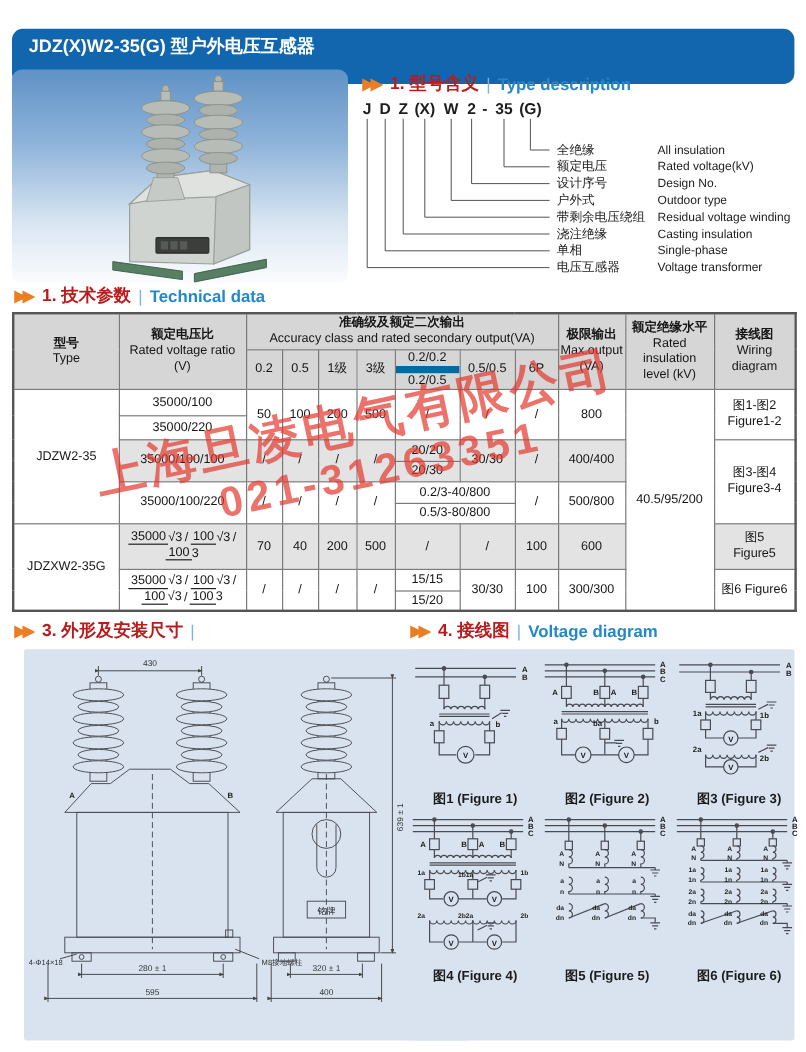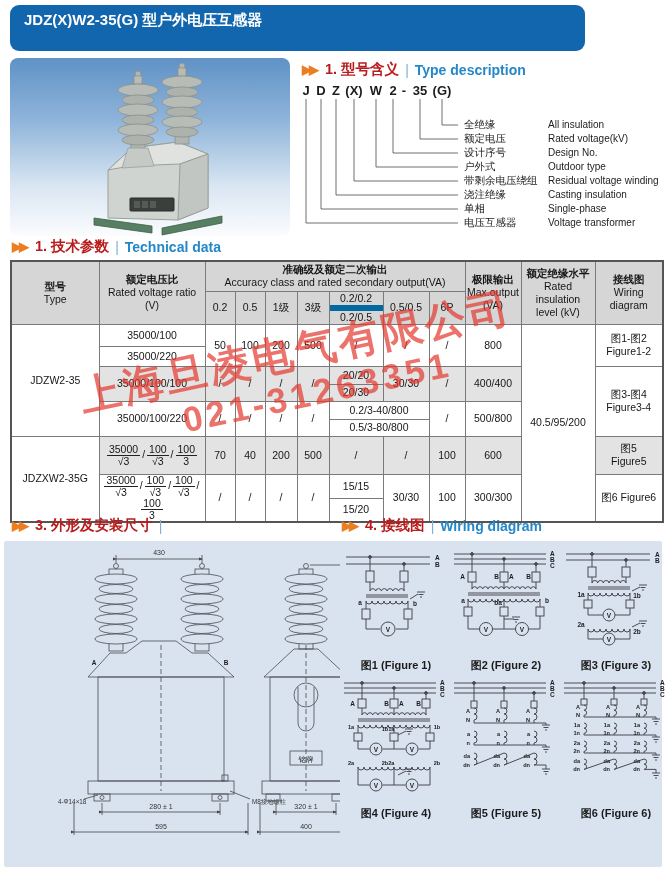--- a/index.html
+++ b/index.html
@@ -1,19 +1,19 @@
 <!DOCTYPE html>
 <html><head>
 <meta charset="utf-8">
 <style>
   html,body{margin:0;padding:0;background:#fff;}
   .page{position:relative;width:672px;height:877px;background:#fff;overflow:hidden;
         font-family:"Liberation Sans",sans-serif;color:#111;}
   
-  .titlebar{position:absolute;left:10px;top:5px;width:575px;height:46px;background:#1266ae;
+  .titlebar{position:absolute;left:10px;top:24px;width:652px;height:46px;background:#1266ae;
             border-radius:9px;box-sizing:border-box;padding:4px 14px;color:#fff;}
   .titlebar .t1{font-size:15px;font-weight:bold;line-height:21px;}
   .titlebar .t2{font-size:14px;line-height:19px;}
   
   .photo{position:absolute;left:10px;top:58px;width:280px;height:178px;border-radius:8px;overflow:hidden;
          background:linear-gradient(180deg,#5f92c6 0%,#8fb4da 35%,#d9e6f2 72%,#fbfcfe 100%);}
   
   .sec-head{display:flex;align-items:center;gap:6px;white-space:nowrap;}
   .arrows{color:#ed7d21;font-size:13px;letter-spacing:-3px;font-weight:bold;padding-right:3px;}
   .sec-zh{color:#b91c1c;font-weight:bold;font-size:14.5px;}
@@ -27,32 +27,32 @@
   
   .tablewrap{position:absolute;left:10px;top:260px;width:652px;}
   table.tech{border-collapse:collapse;width:652px;font-size:10.5px;color:#161616;table-layout:fixed;}
   table.tech td,table.tech th{border:1px solid #7a7a7a;text-align:center;vertical-align:middle;
       padding:0 1px;line-height:1.25;font-weight:normal;overflow:hidden;}
   table.tech{border:2px solid #555;}
   th.hd{background:#d6d6d6;}
   .zhb{font-weight:bold;}
   td.g{background:#e3e3e3;}
   .split2 div:first-child{border-bottom:6px solid #0369a1;}
-  .frac{display:inline-flex;flex-direction:column;align-items:center;vertical-align:middle;line-height:1.05;margin:0 1px;justify-content:center;}
+  .frac{display:inline-flex;flex-direction:row;align-items:center;vertical-align:middle;line-height:1.05;margin:0 1px;justify-content:center;}
   .frac .n{border-bottom:1px solid #222;padding:0 2px 0;}
   .frac .d{padding-top:0;}
   .fsl{margin:0 1px;}
   
   .watermark{position:absolute;left:78px;top:312px;width:560px;transform:rotate(-12deg);
              color:rgba(226,56,44,0.70);pointer-events:none;font-weight:bold;}
   .watermark .w1{font-size:41px;letter-spacing:3px;white-space:nowrap;}
   .watermark .w2{font-size:35px;letter-spacing:4px;margin:-4px 0 0 96px;white-space:nowrap;}
   
   .panel{position:absolute;top:541px;height:326px;background:#d9e3ef;border-radius:2px;}
-  .panel.p3{left:4px;width:372px;text-align:right;}
+  .panel.p3{left:20px;width:372px;}
   .panel.p4{left:340px;width:322px;box-sizing:border-box;padding:4px 2px;}
   .figgrid{display:grid;grid-template-columns:1fr 1fr 1fr;column-gap:2px;row-gap:2px;}
   .figcell{display:flex;flex-direction:column;align-items:center;}
   .figcap{font-size:11px;font-weight:bold;color:#1c1c1c;margin-top:1px;white-space:nowrap;}
   svg text{font-family:"Liberation Sans",sans-serif;}
   .wire{stroke:#4a4a52;stroke-width:1;fill:none;}
   .thin{stroke:#4a4a52;stroke-width:.8;fill:none;}
   .lbl{font-size:6.5px;font-weight:bold;fill:#1c1c1c;}
   .lbl5{font-size:5.6px;font-weight:bold;fill:#1c1c1c;}
   .dimt{font-size:7px;fill:#333;}
@@ -357,21 +357,21 @@
 
   <div class="sec-head s3head">
     <span class="arrows">▶▶</span>
     <span class="sec-zh">3. 外形及安装尺寸</span>
     <span class="sec-sep">|</span>
   </div>
   <div class="sec-head s4head">
     <span class="arrows">▶▶</span>
     <span class="sec-zh">4. 接线图</span>
     <span class="sec-sep">|</span>
-    <span class="sec-en">Wiring diagram</span>
+    <span class="sec-en">Voltage diagram</span>
   </div>
 
   <div class="panel p3">
     <svg width="322" height="326" viewBox="0 0 322 326">
       <defs>
         <marker id="ar" markerWidth="8" markerHeight="8" refX="4" refY="2" orient="auto">
           <path d="M0 0 L5 2 L0 4 Z" fill="#444"></path>
         </marker>
         <g id="shed">
           <ellipse cx="0" cy="0" rx="21" ry="5" fill="#d9e3ef" stroke="#4a4a50" stroke-width=".8"></ellipse>

